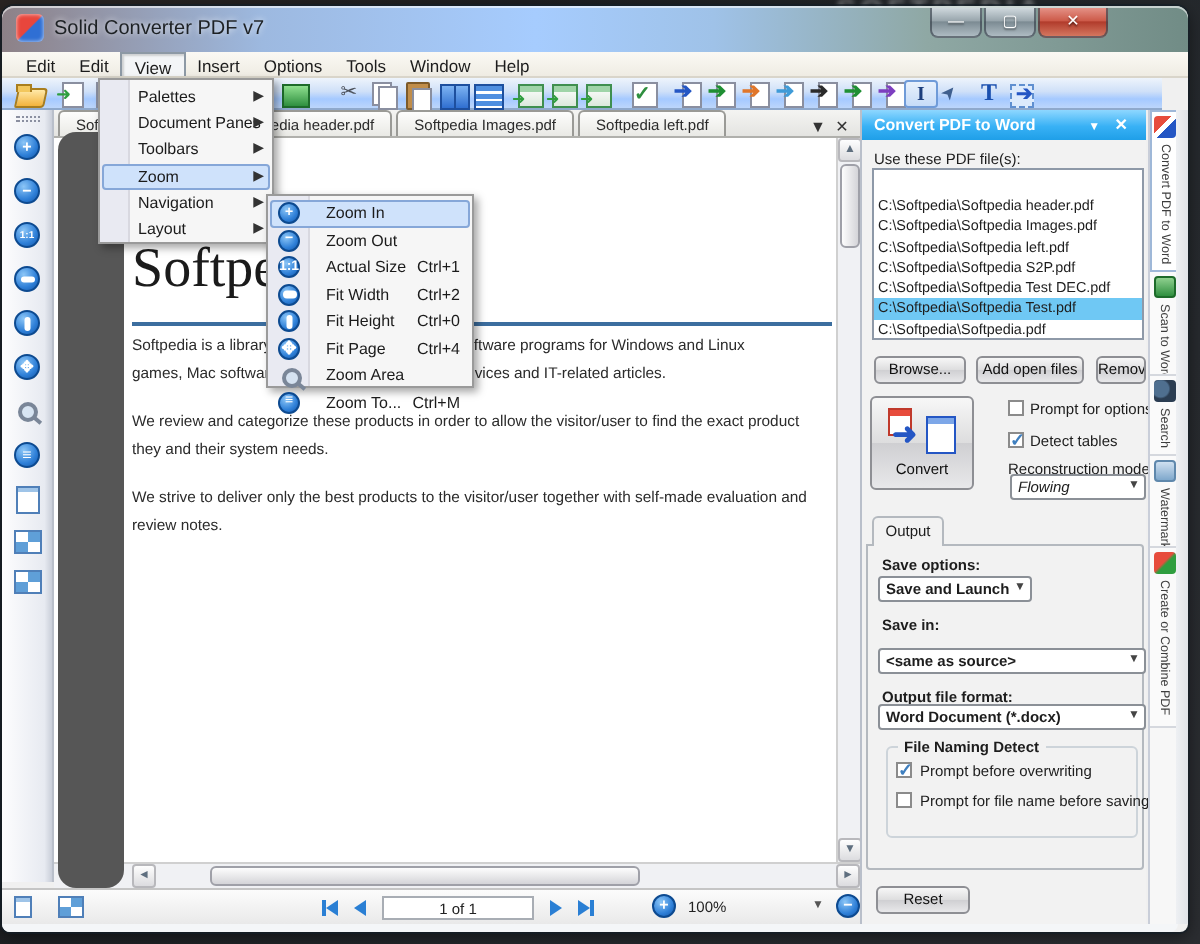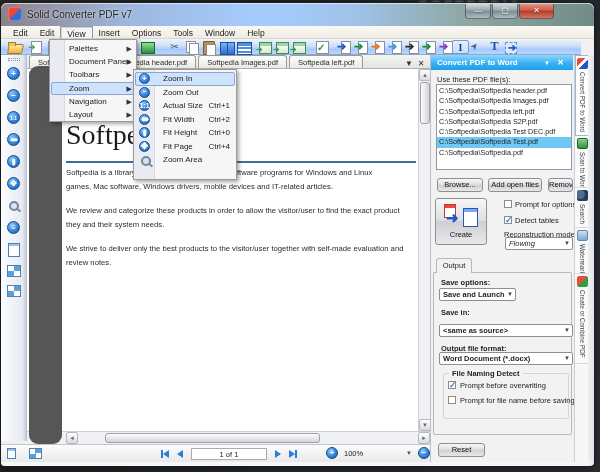--- a/index.html
+++ b/index.html
@@ -99,21 +99,21 @@
   #pagebox { width:76px; height:12px; background:#fff; border:1px solid #a8adb4; font-size:7.5px; text-align:center; line-height:11px; color:#222; margin:0 8px; }
   #zoomctl { position:absolute; left:325px; top:2px; display:flex; align-items:center; }
   #zoomval { font-size:7.5px; color:#222; margin:0 6px; width:56px; }
   #zoomdd { font-size:6px; color:#555; margin-right:6px; }
   
   #panel { position:absolute; left:429px; top:52px; width:143px; height:407px; background:#f2f2f2; border-left:1px solid #b9bfca; font-size:7.5px; color:#1d1d1d; }
   #panel-hd { position:absolute; left:0; top:0; right:0; height:15px; background:linear-gradient(#8ed7ff,#38b1f5 55%,#1f9fe8); color:#fff; font-weight:bold; font-size:8px; line-height:15px; padding-left:6px; }
   #ph-btns { position:absolute; right:9px; top:0; color:#fff; font-size:8px; line-height:15px; }
   #ph-btns span { margin-left:5px; }
   #files-label { position:absolute; left:6px; top:20px; }
-  #filelist { position:absolute; left:5px; top:29px; width:136px; height:86px; background:#fff; border:1px solid #8e99a8; overflow:hidden; padding-top:1px; }
+  #filelist { position:absolute; left:5px; top:29px; width:136px; height:86px; background:#fff; border:1px solid #8e99a8; overflow:hidden; padding-top:13px; }
   .frow { height:10.3px; line-height:10.3px; font-size:7.2px; padding-left:2px; white-space:nowrap; }
   .frow.selected { background:#6fc8f4; }
   .pbtn { position:absolute; height:14px; background:linear-gradient(#f7f7f7,#ddddde 50%,#cfcfd2 50%,#e8e8ea); border:1px solid #8e8f94; border-radius:3px; font-size:7.5px; text-align:center; line-height:12px; color:#111; }
   #btn-browse { left:6px; top:123px; width:46px; }
   #btn-add { left:57px; top:123px; width:54px; }
   #btn-rem { left:117px; top:123px; width:25px; overflow:hidden; }
   #btn-convert { left:4px; top:143px; width:52px; height:47px; }
   #cv-icon { position:absolute; left:8px; top:5px; width:34px; height:26px; }
   #cv-doc1 { position:absolute; left:0; top:0; width:12px; height:14px; background:#fff; border:1px solid #c0392b; box-shadow:inset 0 3px 0 #e74c3c; }
   #cv-doc2 { position:absolute; right:0; top:4px; width:15px; height:19px; background:#fff; border:1px solid #2456c4; box-shadow:inset 0 3px 0 #7da7e8; }
@@ -153,21 +153,21 @@
   .sti-water { background:linear-gradient(#cfe0f0,#7fa8cc); border:1px solid #5f88ac; }
   .sti-create { background:linear-gradient(135deg,#e74c3c 0 45%,#2f9e3f 55%); }
   
   #rborder { position:absolute; left:587px; top:52px; width:6px; height:407px; background:linear-gradient(90deg,#eef0f3,#dfe3e8); }
   #bborder { position:absolute; left:0; top:459px; width:588px; height:4px; background:#f4f6f8; border-radius:0 0 4px 4px; }
   
   .menu { position:absolute; background:#f6f6f6; border:1px solid #9a9a9a; box-shadow:2px 2px 4px rgba(0,0,0,.35); z-index:50; }
   .menu .gutter { position:absolute; left:0; top:0; bottom:0; width:15px; background:#e9eaf2; border-right:1px solid #d8d8e0; }
   #zoommenu .gutter { width:21px; }
   #viewmenu { left:48px; top:36px; width:88px; height:83px; padding-top:2px; }
-  #zoommenu { left:132px; top:66px; width:104px; height:111px; padding-top:2px; }
+  #zoommenu { left:132px; top:94px; width:104px; height:97px; padding-top:2px; }
   .mi { position:relative; height:13.2px; font-size:8px; color:#1b1b1b; line-height:13px; }
   .mi .lbl { position:absolute; left:19px; white-space:nowrap; }
   .mi .arr { position:absolute; right:4px; font-size:7px; color:#333; }
   .mi .sc { position:absolute; right:6px; color:#1b1b1b; }
   .mi.active .hl { position:absolute; inset:0 1px; background:#cfe2fb; border:1px solid #86a7d8; border-radius:2px; }
   .mi > * { position:relative; }
   .zmi { height:13.5px; }
   .zmi .zi { position:absolute; left:5px; top:1px; width:11px; height:11px; font-size:7px; line-height:10px; }
   .zmi .lbl { left:29px; }
 </style>
@@ -345,21 +345,21 @@
         </div>
       <div class="pbtn" id="btn-browse">Browse...</div>
       <div class="pbtn" id="btn-add">Add open files</div>
       <div class="pbtn" id="btn-rem">Remove</div>
       <div class="pbtn" id="btn-convert">
         <div id="cv-icon">
           <div id="cv-doc1"></div>
             <div id="cv-doc2"></div>
             <div id="cv-arrow">➜</div>
         </div>
-        <div id="cv-label">Create</div>
+        <div id="cv-label">Convert</div>
       </div>
       <div class="cb" id="cb1"></div>
       <div class="cblabel" id="cb1l">Prompt for options</div>
       <div class="cb checked" id="cb2"></div>
       <div class="cblabel" id="cb2l">Detect tables</div>
       <div id="recon-label">Reconstruction mode:</div>
       <div class="dd" id="dd-recon"><span>Flowing</span><span class="arr">▼</span></div>
       <div id="out-tab">Output</div>
       <div id="out-pane">
         <div id="so-label">Save options:</div>
@@ -438,15 +438,18 @@
           </span><span class="lbl">Fit Width</span><span class="sc">Ctrl+2</span></div>
         <div class="mi zmi zi-fh"><span class="hl"></span><span class="zi">
             <i style="font-style:normal;"></i>
           </span><span class="lbl">Fit Height</span><span class="sc">Ctrl+0</span></div>
         <div class="mi zmi zi-fp"><span class="hl"></span><span class="zi">
             <i style="font-style:normal;">✥</i>
           </span><span class="lbl">Fit Page</span><span class="sc">Ctrl+4</span></div>
         <div class="mi zmi zi-area"><span class="hl"></span><span class="zi">
             <i style="font-style:normal;"></i>
           </span><span class="lbl">Zoom Area</span><span class="sc"></span></div>
+        <div class="mi zmi zi-to"><span class="hl"></span><span class="zi">
+            <i style="font-style:normal;">≡</i>
+          </span><span class="lbl">Zoom To...</span><span class="sc">Ctrl+M</span></div>
       </div>
   </div>
 </div>
 
 </body></html>

